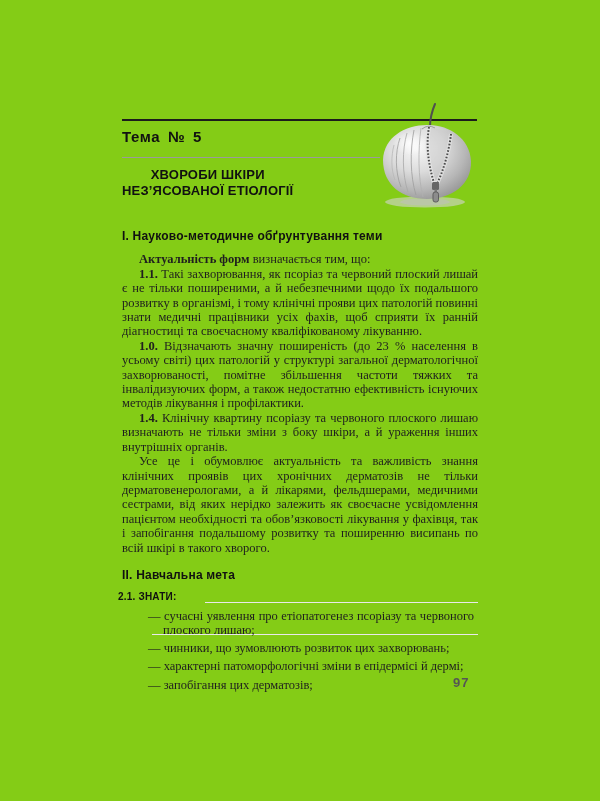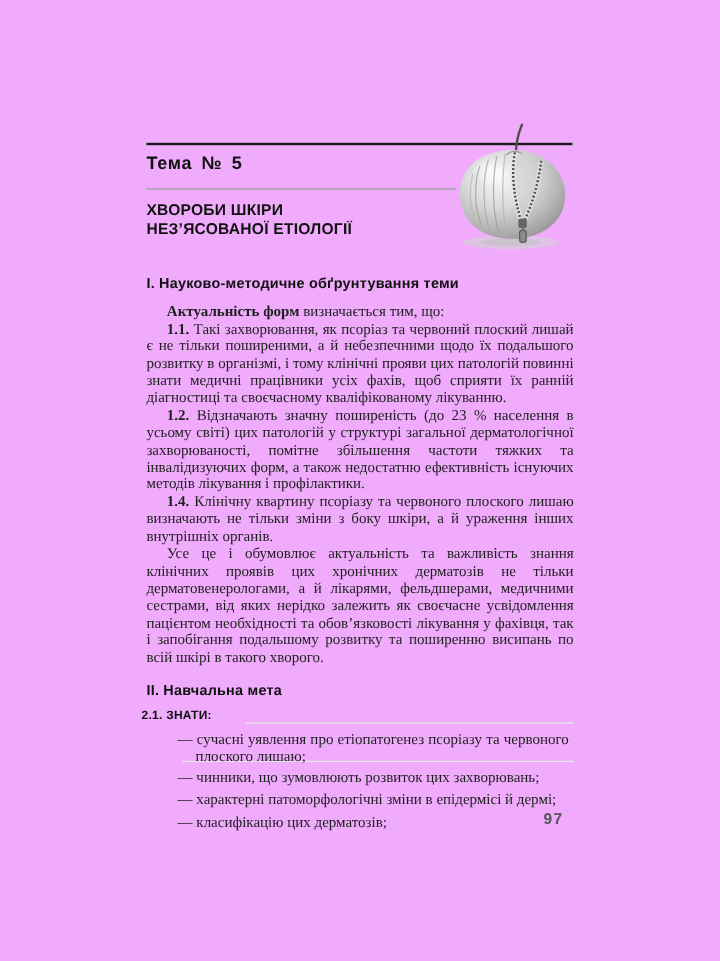--- a/index.html
+++ b/index.html
@@ -1,25 +1,25 @@
 <!DOCTYPE html>
 <html lang="uk"><head>
 <meta charset="utf-8">
 <style>
   html,body{margin:0;padding:0;background:#ffffff;}
-  .stage{position:relative;width:600px;height:801px;background:#f0abfc;overflow:hidden;
+  .stage{position:relative;width:600px;height:801px;background:#84cc16;overflow:hidden;
          font-family:"Liberation Serif",serif;color:#1f1f1f;}
   
   .rule-dark{position:absolute;left:122px;top:119px;width:355px;height:2px;background:#1c1c1c;z-index:1;}
   .rule-light{position:absolute;left:122px;top:157px;width:258px;height:1px;background:#9b9b9b;z-index:1;}
   
   .topic{position:absolute;left:122px;top:128px;font-family:"Liberation Sans",sans-serif;
          font-weight:bold;font-size:15px;letter-spacing:.6px;word-spacing:3px;color:#111;}
   .chapter-title{position:absolute;left:122px;top:167px;font-family:"Liberation Sans",sans-serif;
-         font-weight:bold;font-size:13px;line-height:15.5px;letter-spacing:.2px;color:#111;}
+         font-weight:bold;font-size:13px;line-height:15.5px;letter-spacing:.2px;color:#111;text-align:center;}
   
   .apple{position:absolute;left:380px;top:100px;width:98px;height:110px;z-index:2;}
   
   .content{position:absolute;left:122px;top:229px;width:356px;font-size:12.5px;line-height:14.4px;}
   h3.sec{font-family:"Liberation Sans",sans-serif;font-weight:bold;font-size:12px;
          letter-spacing:.2px;color:#111;margin:0 0 9px 0;}
   h3.sec2{margin:13px 0 8px 0;}
   .content p{margin:0;text-align:justify;text-indent:17px;}
   p.numpar b{font-weight:bold;}
   .knows{font-family:"Liberation Sans",sans-serif;font-weight:bold;font-size:10px;
@@ -95,32 +95,32 @@
       <rect x="53" y="92" width="5.5" height="10" rx="2.2" fill="#8c8c8c" stroke="#5d5d5d" stroke-width="1"></rect>
     </svg>
   </div>
 
   <div class="content">
     <h3 class="sec">І. Науково-методичне обґрунтування теми</h3>
 
     <p><b>Актуальність форм</b><span> визначається тим, що:</span></p>
 
     <p class="numpar"><b>1.1.</b><span> Такі захворювання, як псоріаз та червоний плоский лишай є не тільки поширеними, а й небезпечними щодо їх подальшого розвитку в організмі, і тому клінічні прояви цих патологій повинні знати медичні працівники усіх фахів, щоб сприяти їх ранній діагностиці та своєчасному кваліфікованому лікуванню.</span></p>
-    <p class="numpar"><b>1.2.</b><span> Відзначають значну поширеність (до 23 % населення в усьому світі) цих патологій у структурі загальної дерматологічної захворюваності, помітне збільшення частоти тяжких та інвалідизуючих форм, а також недостатню ефективність існуючих методів лікування і профілактики.</span></p>
+    <p class="numpar"><b>1.0.</b><span> Відзначають значну поширеність (до 23 % населення в усьому світі) цих патологій у структурі загальної дерматологічної захворюваності, помітне збільшення частоти тяжких та інвалідизуючих форм, а також недостатню ефективність існуючих методів лікування і профілактики.</span></p>
     <p class="numpar"><b>1.4.</b><span> Клінічну квартину псоріазу та червоного плоского лишаю визначають не тільки зміни з боку шкіри, а й ураження інших внутрішніх органів.</span></p>
 
     <p>Усе це і обумовлює актуальність та важливість знання клінічних проявів цих хронічних дерматозів не тільки дерматовенерологами, а й лікарями, фельдшерами, медичними сестрами, від яких нерідко залежить як своєчасне усвідомлення пацієнтом необхідності та обов’язковості лікування у фахівця, так і запобігання подальшому розвитку та поширенню висипань по всій шкірі в такого хворого.</p>
 
     <h3 class="sec sec2">ІІ. Навчальна мета</h3>
 
     <div class="knows">2.1. ЗНАТИ:</div>
 
     <ul class="goals">
       <li>— сучасні уявлення про етіопатогенез псоріазу та червоного плоского лишаю;</li>
       <li>— чинники, що зумовлюють розвиток цих захворювань;</li>
       <li>— характерні патоморфологічні зміни в епідермісі й дермі;</li>
-      <li>— класифікацію цих дерматозів;</li>
+      <li>— запобігання цих дерматозів;</li>
     </ul>
   </div>
 
   <div class="pageno">97</div>
 
 </div>
 
 </body></html>

